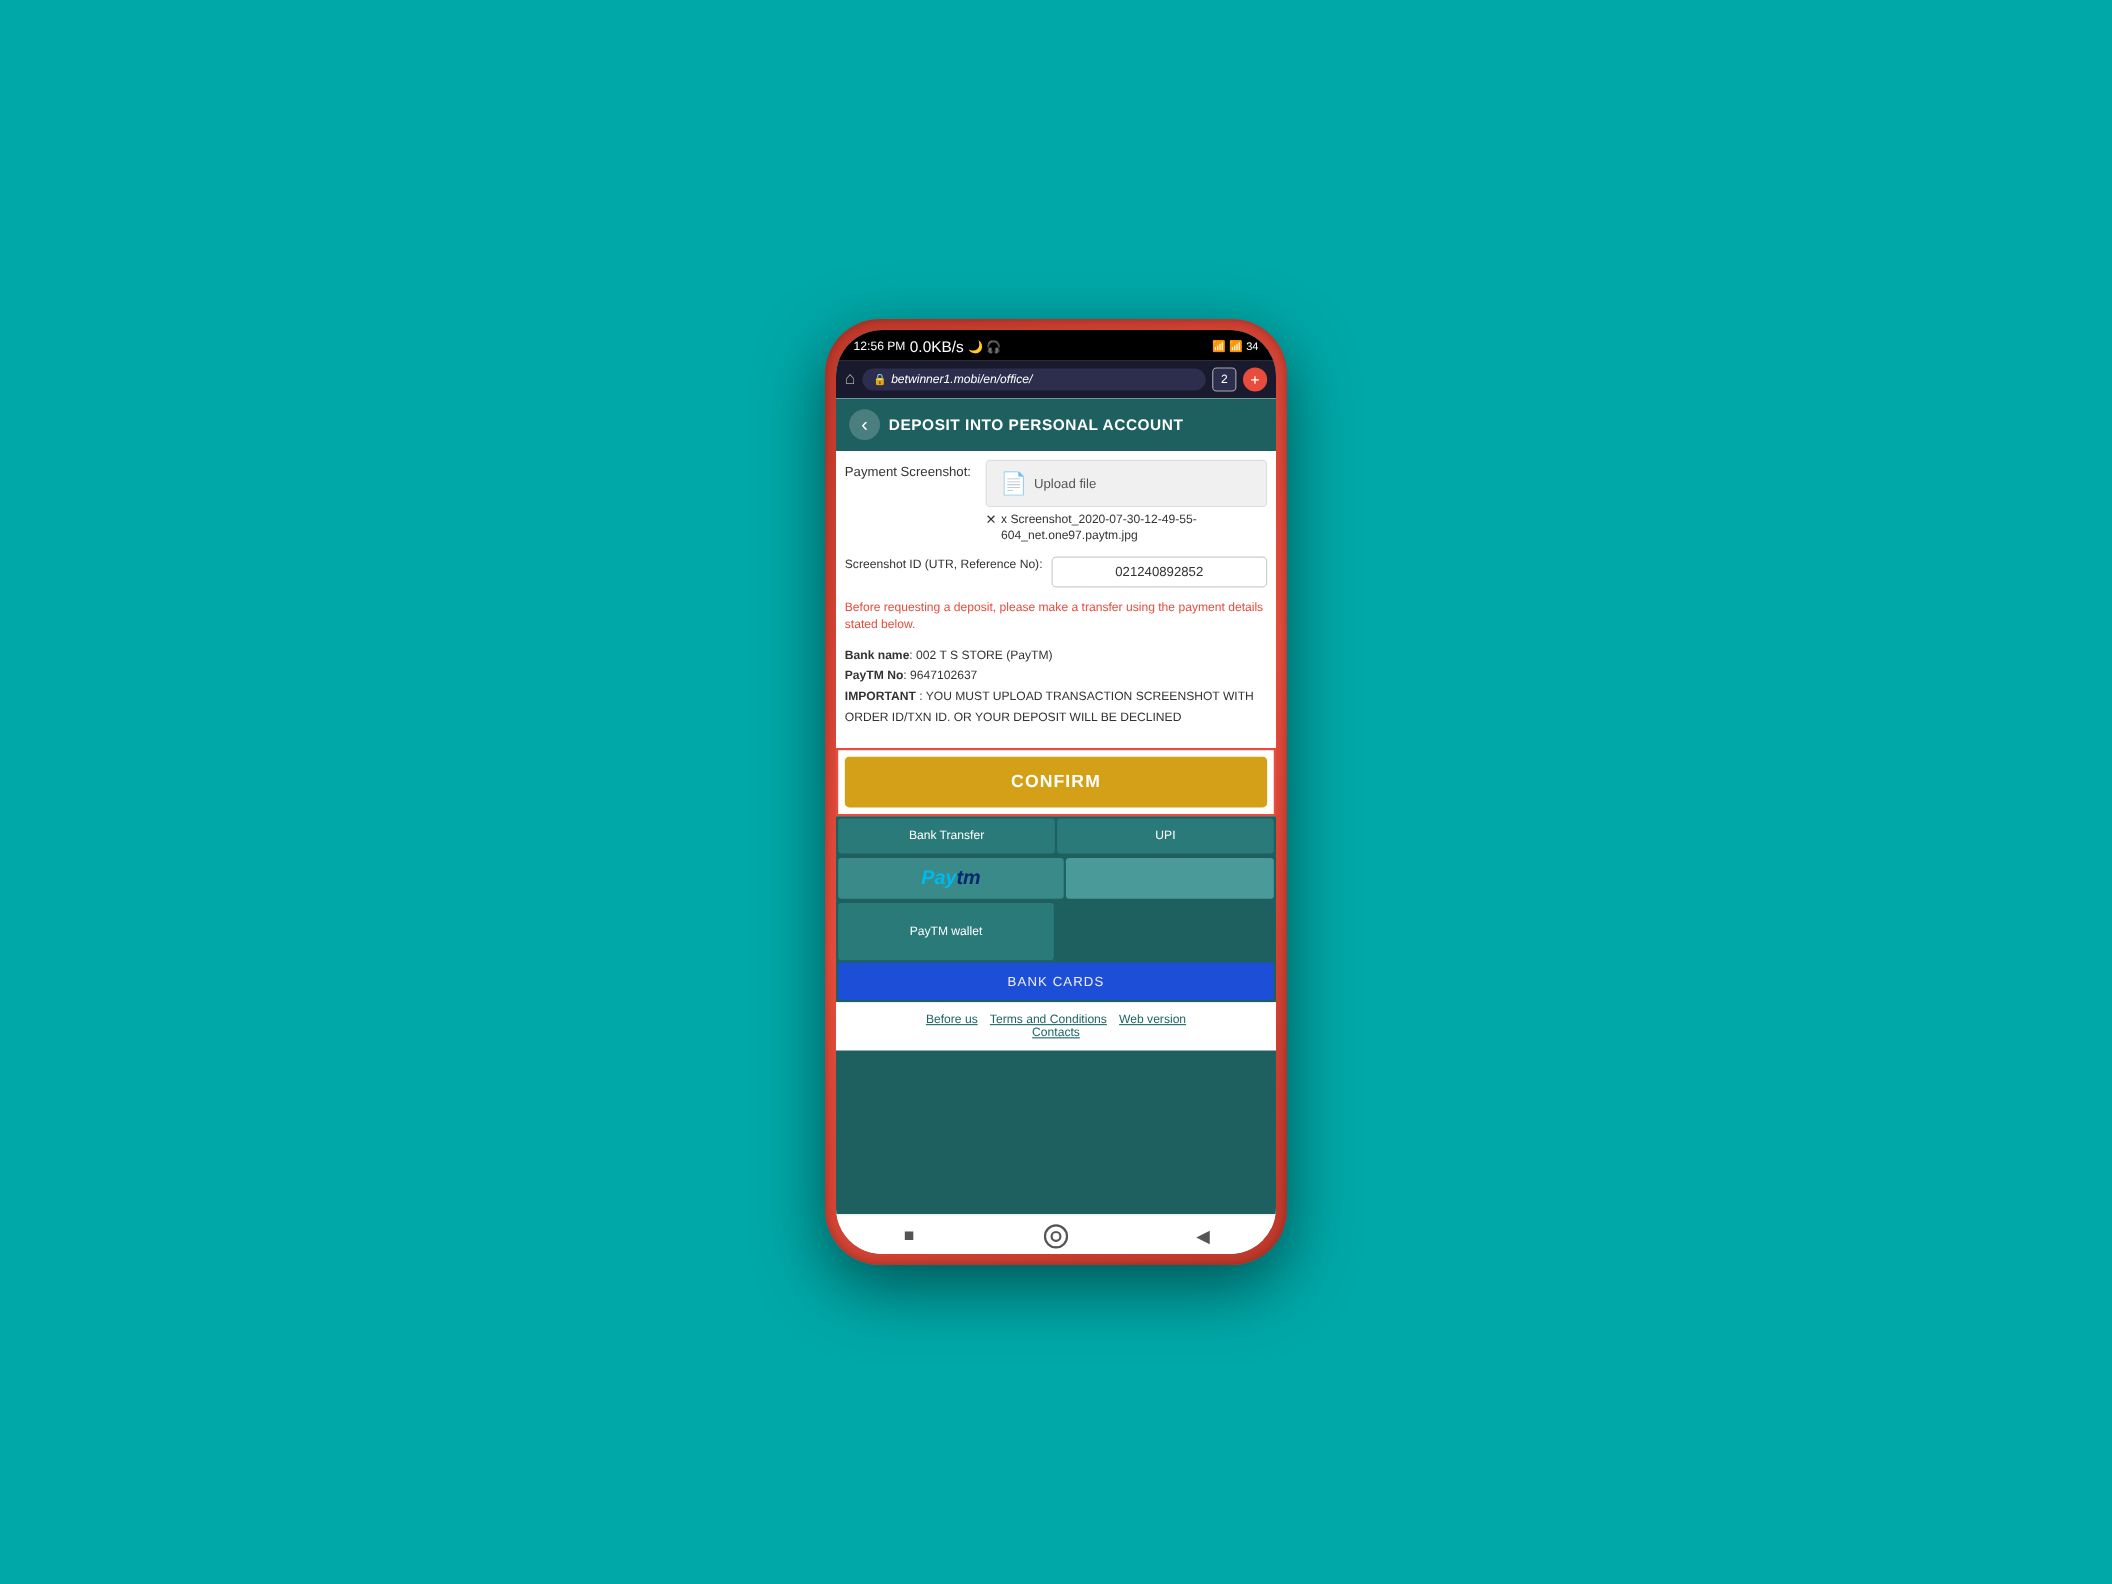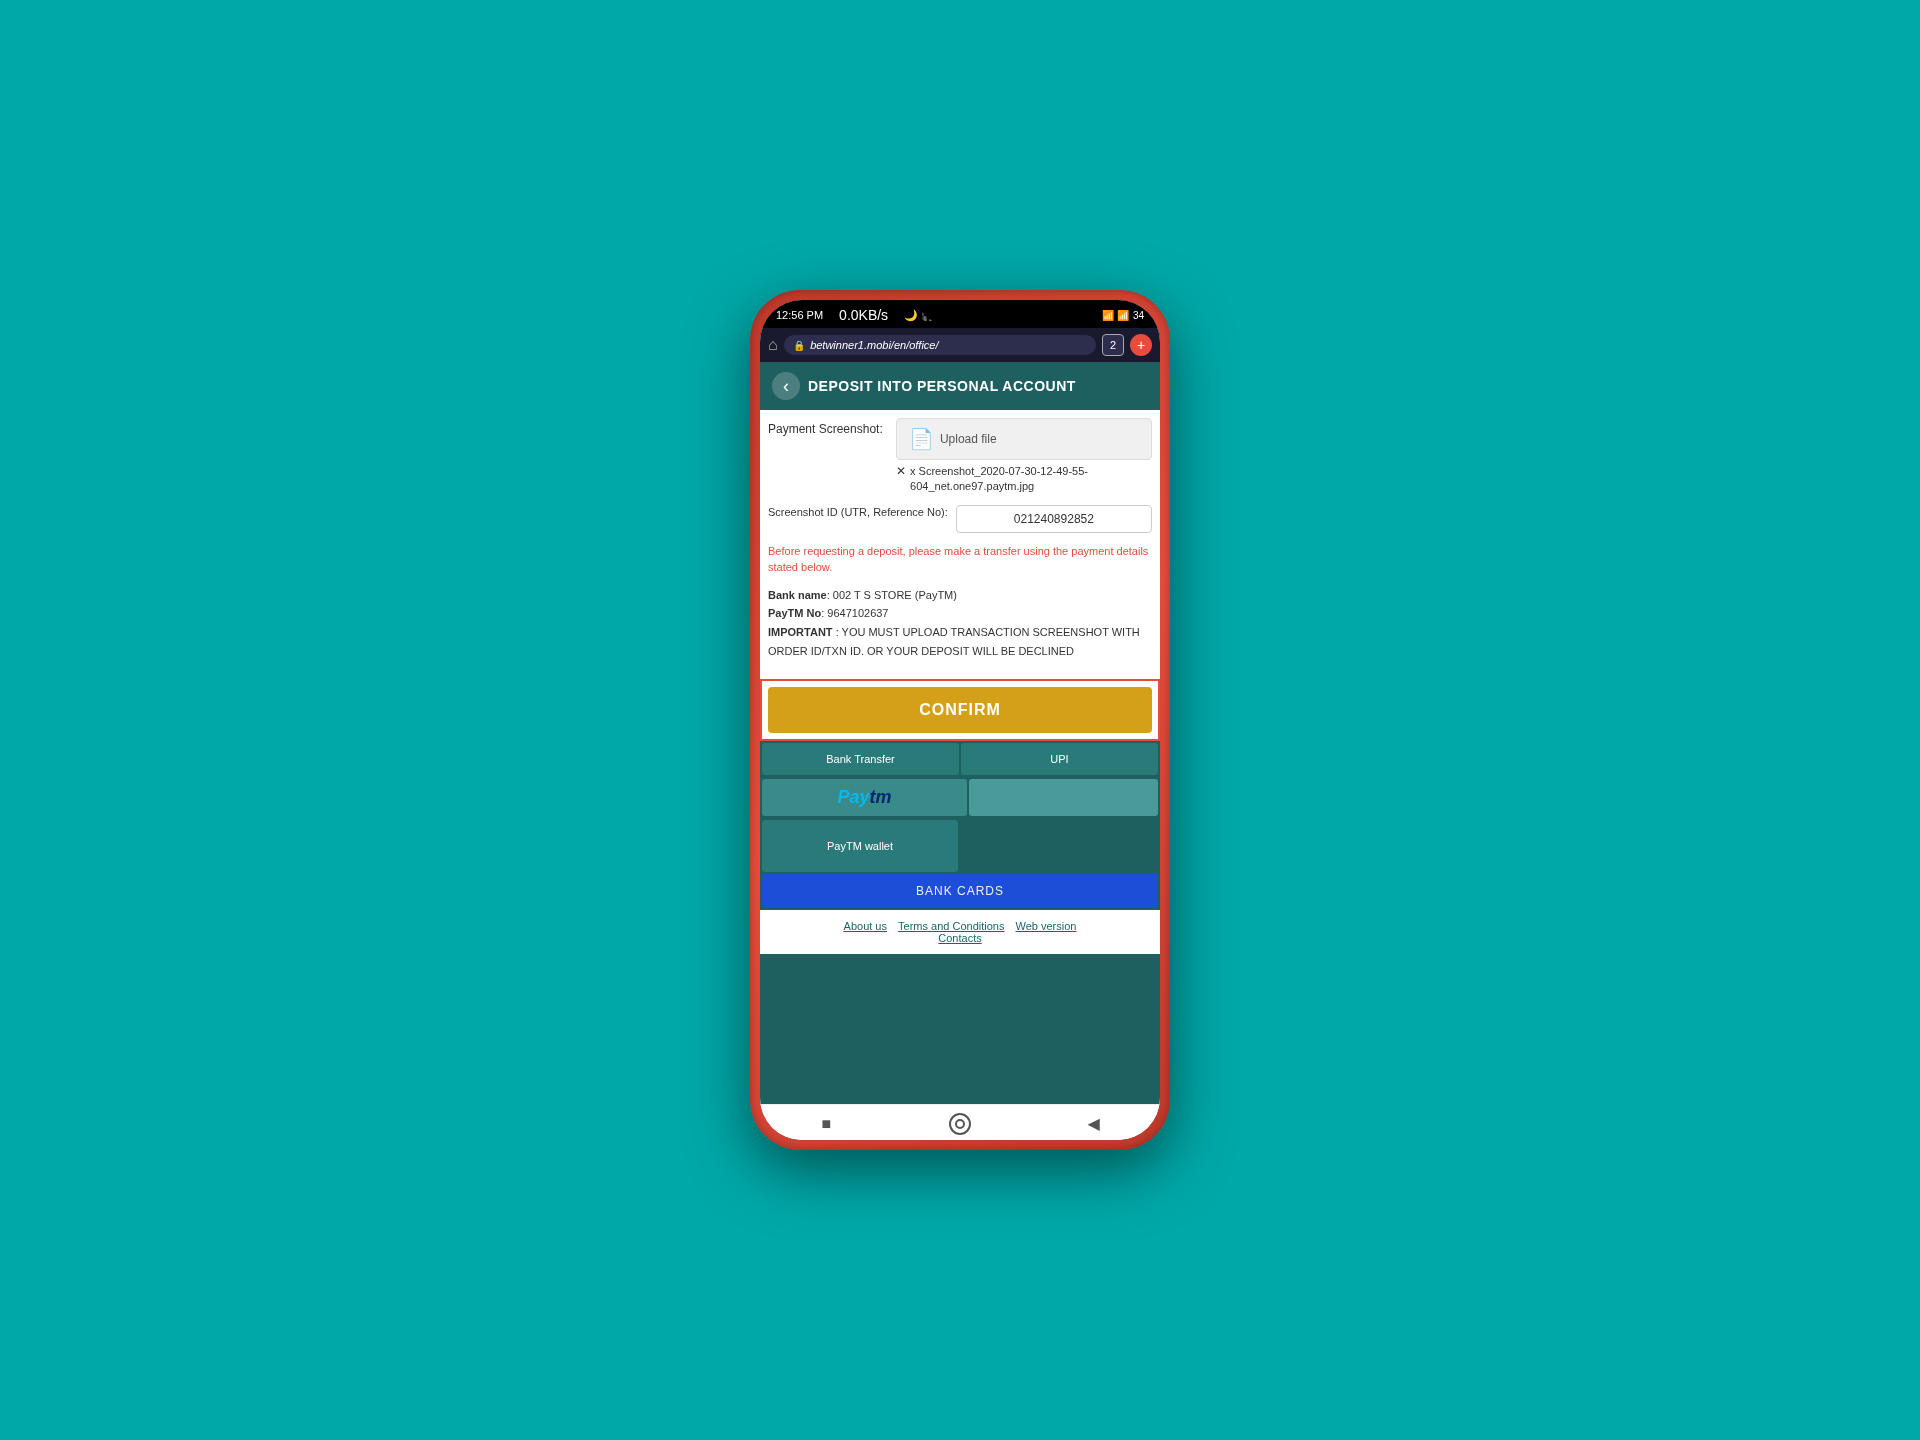--- a/index.html
+++ b/index.html
@@ -53,21 +53,21 @@
       display: flex;
       align-items: center;
       justify-content: space-between;
       flex-shrink: 0;
       height: 28px;
     }
 
     .status-left {
       display: flex;
       align-items: center;
-      gap: 16px;
+      gap: 4px;
     }
 
     .status-right {
       display: flex;
       align-items: center;
       gap: 3px;
       font-size: 10px;
     }
 
     .notch {
@@ -528,21 +528,21 @@
               <span class="paytm-dark" style="font-size:18px; font-weight:bold; font-style:italic;">tm</span>
             </div>
             <div class="empty-cell"></div>
           </div>
 
           <div class="paytm-wallet-btn">PayTM wallet</div>
 
           <div class="bank-cards-row">BANK CARDS</div>
 
           <div class="footer-links">
-            <a href="#">About us</a>
+            <a href="#">Before us</a>
             <a href="#">Terms and Conditions</a>
             <a href="#">Web version</a>
             <br>
             <a href="#">Contacts</a>
           </div>
         </div>
       </div>
 
       <div class="nav-bar">
         <div class="nav-btn">■</div>

